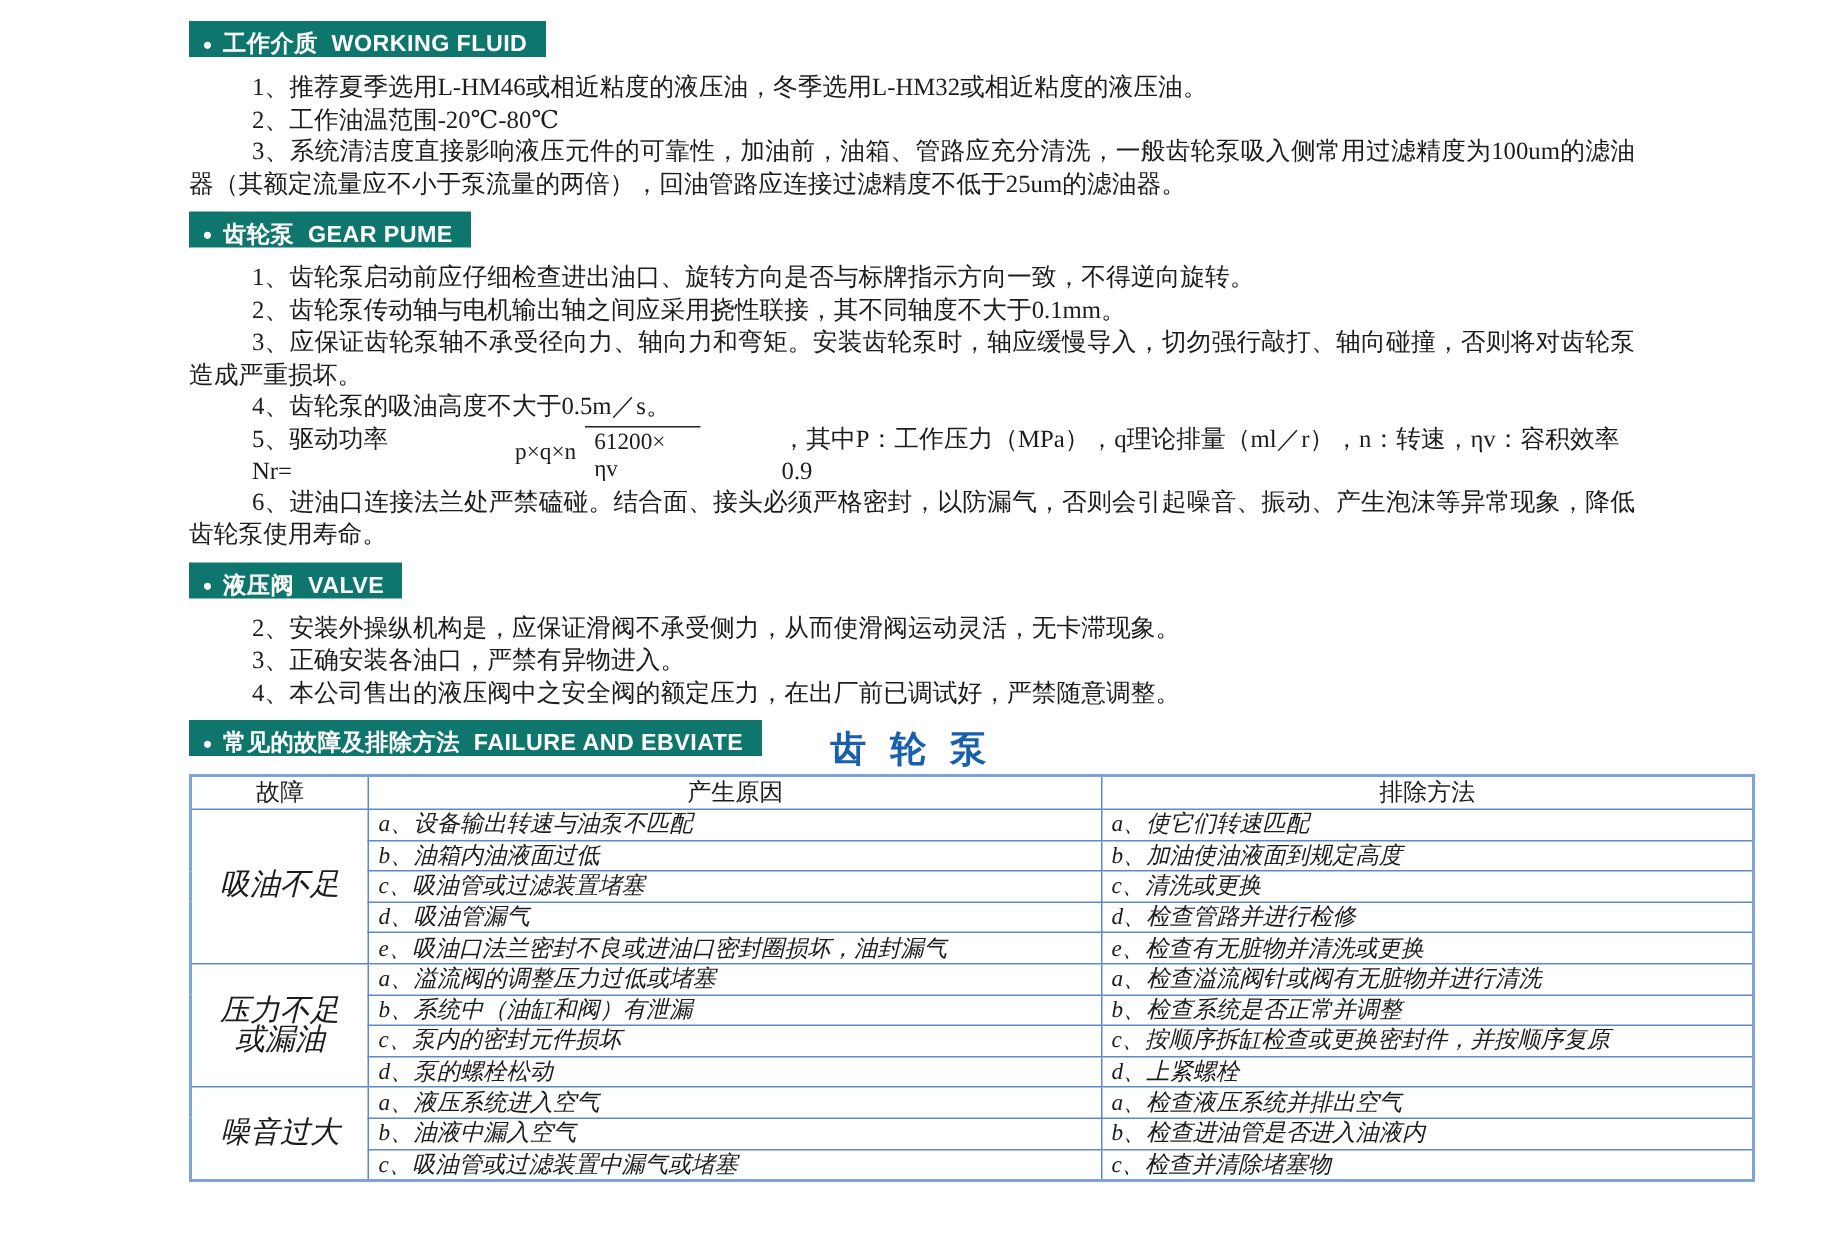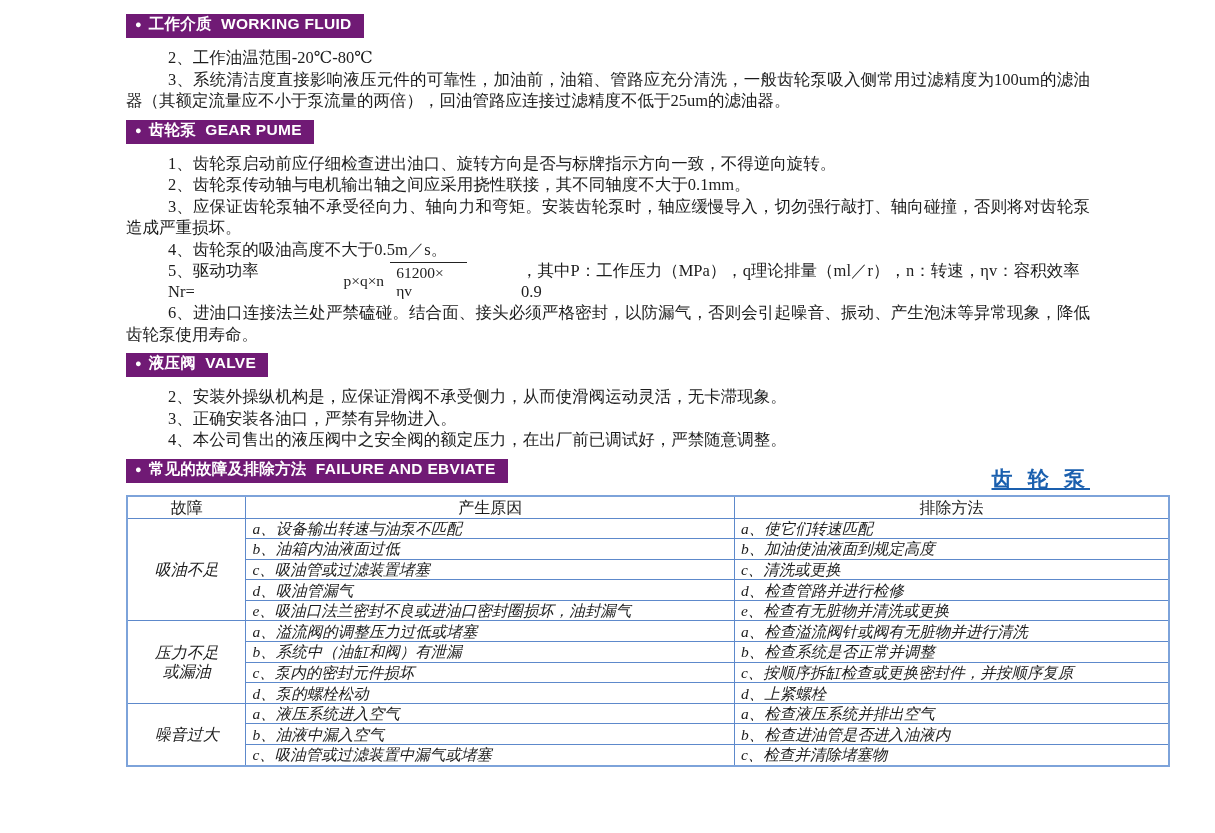--- a/index.html
+++ b/index.html
@@ -3,23 +3,23 @@
 <meta charset="utf-8">
 <style>
   html,body{margin:0;padding:0;background:#fff;}
   .page{
     position:relative;width:1215px;height:833px;background:#ffffff;
     font-family:"Liberation Serif","DejaVu Serif",serif;color:#1c1c1c;overflow:hidden;
   }
   .content{position:absolute;left:126px;top:14px;width:964px;}
   
   .section-header{
-    display:inline-block;background:#701a75;color:#ffffff;
+    display:inline-block;background:#0f766e;color:#ffffff;
     font-family:"Liberation Sans","DejaVu Sans",sans-serif;
-    font-size:15.5px;font-weight:bold;line-height:20px;height:24px;
+    font-size:15.5px;font-weight:bold;line-height:32px;height:24px;
     padding:0 12px 0 9px;vertical-align:top;
   }
   .section-header .bullet{font-size:11px;margin-right:7px;position:relative;top:-1px;}
   .section-header .label{white-space:pre;letter-spacing:0.3px;}
   .section-body{margin-top:9px;margin-bottom:8px;}
   .para{
     margin:0;font-size:16.5px;line-height:21.5px;text-indent:42px;
     text-align:justify;
   }
   
@@ -30,52 +30,52 @@
   }
   .fraction{
     display:inline-flex;flex-direction:row;align-items:center;
     margin:0 6px;font-size:15.5px;line-height:18px;
   }
   .fraction .denominator{border-top:1.5px solid #222;padding:1px 6px 0 6px;}
   .fraction .numerator{padding:0 6px 1px 6px;}
   
   .sec4-wrap{position:relative;}
   .table-title{
-    margin-top:-17px;text-align:right;color:#1a5fae;font-weight:bold;
-    font-size:21px;letter-spacing:5px;line-height:26px;
+    margin-top:-17px;text-align:center;color:#1a5fae;font-weight:bold;
+    font-size:24px;letter-spacing:5px;line-height:26px;
     font-family:"Liberation Serif","DejaVu Serif",serif;
-    text-decoration:underline;
   }
   table.ftable{
     border-collapse:collapse;width:1044px;margin-top:3px;
     font-size:15.5px;
   }
   table.ftable th,table.ftable td{
     border:1px solid #5d89cb;padding:0 6px;line-height:19px;
   }
   table.ftable{border:2px solid #7da3da;}
   table.ftable th{
     height:21px;font-weight:normal;font-size:16px;text-align:center;
   }
   table.ftable td{height:19.6px;font-style:italic;}
-  td.fault-cell{text-align:center;white-space:pre-line;font-size:16px;line-height:26px;}
+  td.fault-cell{text-align:center;white-space:pre-line;font-size:20px;line-height:26px;}
   td.cause-cell,td.remedy-cell{text-align:left;}
 </style>
 </head>
 <body>
 
 <div class="page">
   <div class="content">
 
     <div>
       <div class="section-header">
         <span class="bullet">●</span><span class="label">工作介质  WORKING FLUID</span>
       </div>
       <div class="section-body">
 
+      <p class="para">1、推荐夏季选用L-HM46或相近粘度的液压油，冬季选用L-HM32或相近粘度的液压油。</p>
           <p class="para">2、工作油温范围-20℃-80℃</p>
           <p class="para">3、系统清洁度直接影响液压元件的可靠性，加油前，油箱、管路应充分清洗，一般齿轮泵吸入侧常用过滤精度为100um的滤油器（其额定流量应不小于泵流量的两倍），回油管路应连接过滤精度不低于25um的滤油器。</p>
         </div>
     </div>
 
     <div>
       <div class="section-header">
         <span class="bullet">●</span><span class="label">齿轮泵  GEAR PUME</span>
       </div>
       <div class="section-body">

